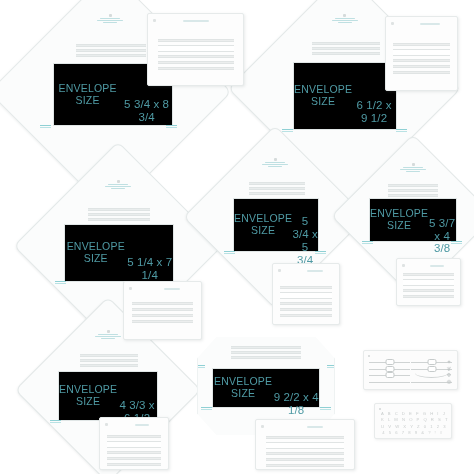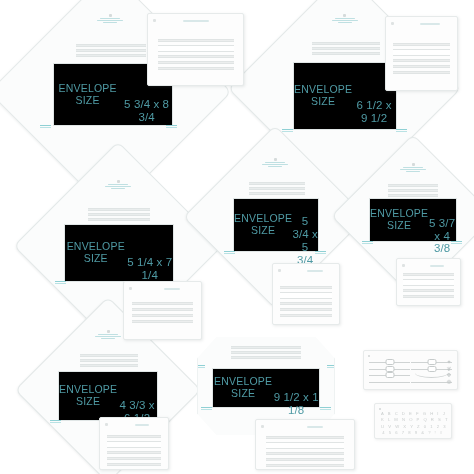--- a/index.html
+++ b/index.html
@@ -348,21 +348,21 @@
   <div class="env octa" style="left:197px;top:337px;width:138px;height:98px;">
     <div class="dia"></div>
     <div class="octa-edge"></div>
     <div class="rules" style="left:34px;top:9px;width:70px;">
       <i></i>
         <i></i>
         <i></i>
     </div>
     <div class="label" style="left:15px;top:31px;width:108px;height:40px;">
       <div class="l1">ENVELOPE SIZE</div>
-      <div class="l2">9 1/2 x 1 1/8</div>
+      <div class="l2">9 2/2 x 4 1/8</div>
     </div>
     <div class="tick" style="left:4px;top:69px;"></div>
     <div class="tick" style="left:123px;top:69px;"></div>
     <div class="tick" style="left:1px;top:27px;width:7px;"></div>
     <div class="tick" style="left:130px;top:27px;width:7px;"></div>
   </div>
 
   <div class="card" style="left:255px;top:419px;width:100px;height:51px;">
     <div class="cdot"></div>
     <div class="ctitle" style="left:60%;width:16px;"></div>

